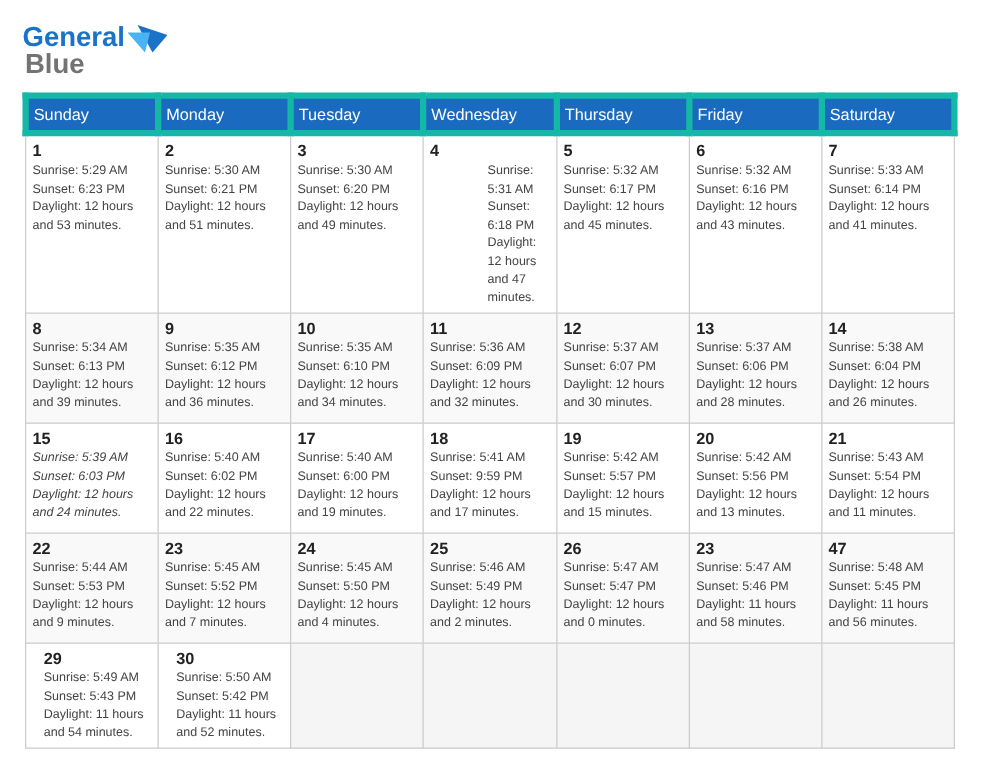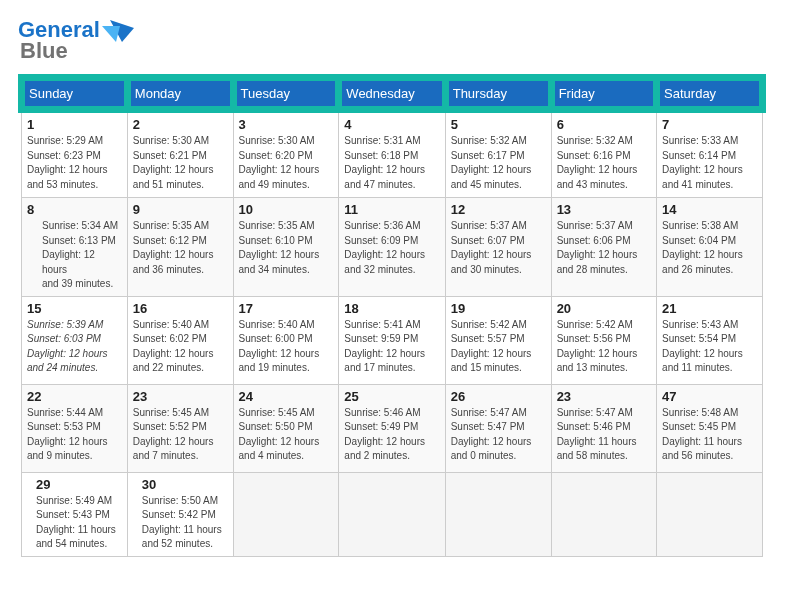--- a/index.html
+++ b/index.html
@@ -53,21 +53,21 @@
       border-collapse: collapse;
       font-size: 10.5px;
     }
     .calendar thead th {
       background: #1a6bbf;
       color: #fff;
       padding: 5px 4px;
       text-align: left;
       font-size: 13px;
       font-weight: normal;
-      border: 7px solid #14b8a6;
+      border: 5px solid #14b8a6;
     }
     .calendar tbody td {
       border: 1px solid #ccc;
       vertical-align: top;
       padding: 4px 5px;
       width: 107px;
       min-height: 80px;
       height: 88px;
     }
     .calendar tbody tr:last-child td {
@@ -146,21 +146,21 @@
           </td>
           <td>
             <span class="day-num">3</span>
             <div class="day-info" style="white-space: pre-line;">Sunrise: 5:30 AM
 Sunset: 6:20 PM
 Daylight: 12 hours
 and 49 minutes.</div>
           </td>
           <td>
             <span class="day-num">4</span>
-            <div class="day-info" style="white-space: pre-line;">Sunrise: 5:31 AM
+            <div class="day-info" style="white-space: pre-line; margin-left: 46px;">Sunrise: 5:31 AM
 Sunset: 6:18 PM
 Daylight: 12 hours
 and 47 minutes.</div>
           </td>
           <td>
             <span class="day-num">5</span>
             <div class="day-info" style="white-space: pre-line;">Sunrise: 5:32 AM
 Sunset: 6:17 PM
 Daylight: 12 hours
 and 45 minutes.</div>
@@ -176,21 +176,21 @@
             <span class="day-num">7</span>
             <div class="day-info" style="white-space: pre-line;">Sunrise: 5:33 AM
 Sunset: 6:14 PM
 Daylight: 12 hours
 and 41 minutes.</div>
           </td>
         </tr>
         <tr class="row-shaded">
           <td>
             <span class="day-num">8</span>
-            <div class="day-info" style="white-space: pre-line; margin-left: 15px;">Sunrise: 5:34 AM
+            <div class="day-info" style="white-space: pre-line;">Sunrise: 5:34 AM
 Sunset: 6:13 PM
 Daylight: 12 hours
 and 39 minutes.</div>
           </td>
           <td>
             <span class="day-num">9</span>
             <div class="day-info" style="white-space: pre-line;">Sunrise: 5:35 AM
 Sunset: 6:12 PM
 Daylight: 12 hours
 and 36 minutes.</div>

